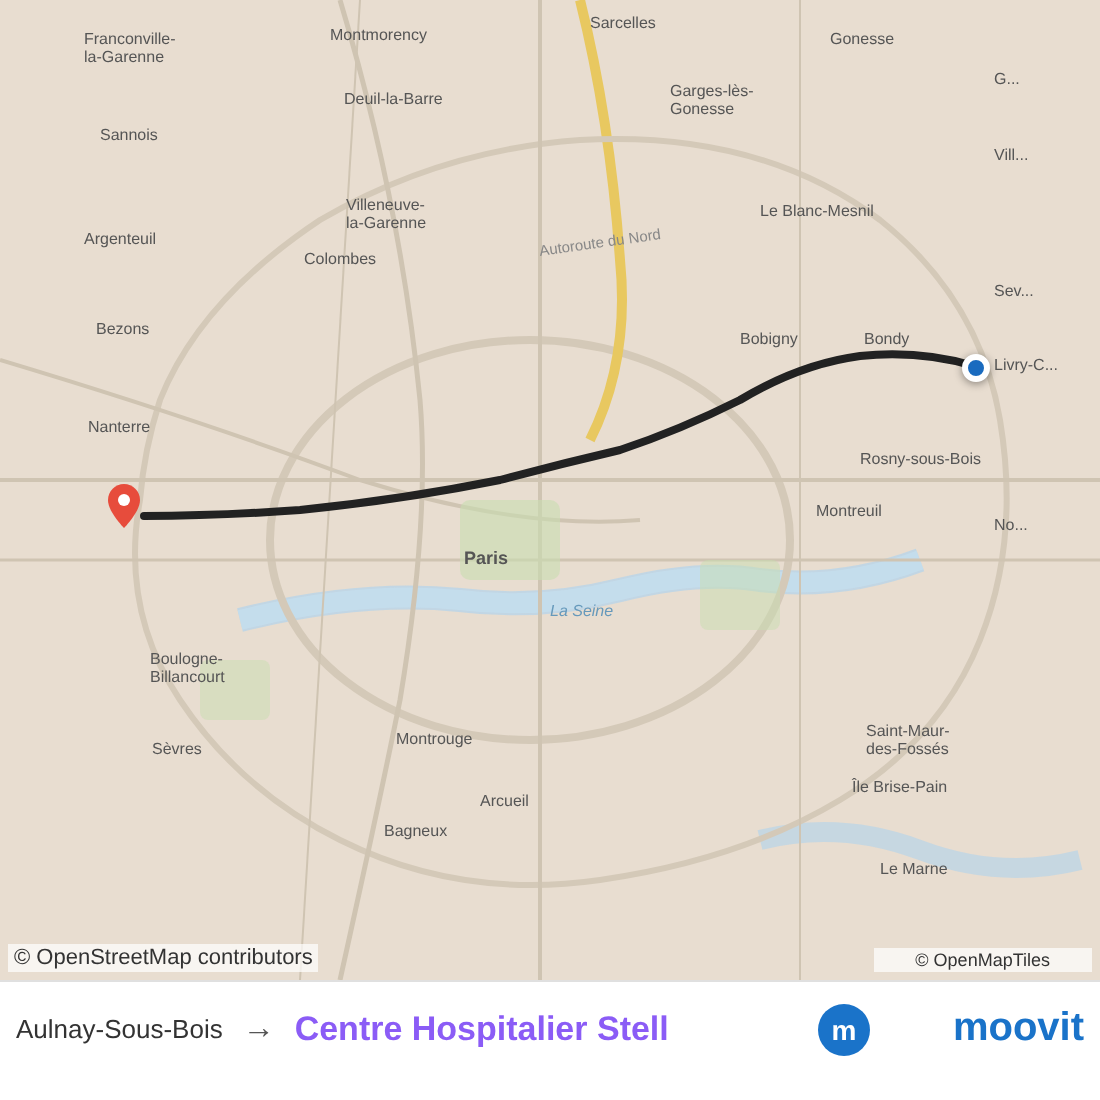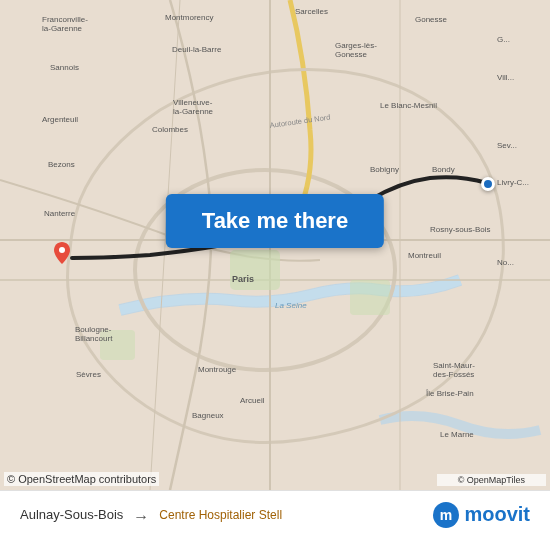--- a/index.html
+++ b/index.html
@@ -69,21 +69,21 @@
     }
 
     
     #footer-bar {
       width: 550px;
       height: 48px;
       background-color: #ffffff;
       display: flex;
       align-items: center;
       justify-content: space-between;
-      padding: 0 20px;
+      padding: 0 8px;
       border-top: 1px solid #e0e0e0;
     }
 
     #route-info {
       display: flex;
       align-items: center;
       gap: 10px;
       flex: 1;
     }
 
@@ -92,23 +92,23 @@
       color: #333;
       font-weight: 500;
     }
 
     #arrow-icon {
       color: #555;
       font-size: 16px;
     }
 
     #destination-label {
-      font-size: 12px;
-      color: #a16207;
-      font-weight: 400;
+      font-size: 17px;
+      color: #8b5cf6;
+      font-weight: 700;
     }
 
     #moovit-logo {
       display: flex;
       align-items: center;
       gap: 4px;
     }
 
     #moovit-text {
       font-size: 18px;
@@ -244,21 +244,20 @@
 
   <div class="map-pin-red" style="left:54px; top:242px;">
     <svg width="16" height="22" viewBox="0 0 16 22">
       <path d="M8 0 C3.6 0 0 3.6 0 8 C0 14 8 22 8 22 C8 22 16 14 16 8 C16 3.6 12.4 0 8 0Z" fill="#e74c3c"></path>
       <circle cx="8" cy="8" r="3" fill="white"></circle>
     </svg>
   </div>
 
   <div class="map-dot-blue" style="left:481px; top:177px;"></div>
 
-  <button id="take-me-there-btn">Take me there</button>
 
   <div id="map-attribution">
     <span>© OpenStreetMap contributors</span>
   </div>
 
   <div id="map-attribution-right">
     <span>© OpenMapTiles</span>
   </div>
 </div>
 
@@ -266,15 +265,15 @@
   <div id="route-info">
     <span id="origin-label">Aulnay-Sous-Bois</span>
     <span id="arrow-icon">→</span>
     <span id="destination-label">Centre Hospitalier Stell</span>
   </div>
   <div id="moovit-logo">
     <svg width="28" height="28" viewBox="0 0 28 28">
       <circle cx="14" cy="14" r="13" fill="#1a73c9"></circle>
       <text x="14" y="19" text-anchor="middle" font-size="14" fill="white" font-family="Arial" font-weight="bold">m</text>
     </svg>
-    <span id="moovit-text" style="font-size:20px; font-weight:bold; color:#1a73c9;">moovit</span>
+    <span id="moovit-text" style="font-size:20px; font-weight:bold; color:#1a73c9;margin-left:36px;">moovit</span>
   </div>
 </div>
 
 </body></html>

